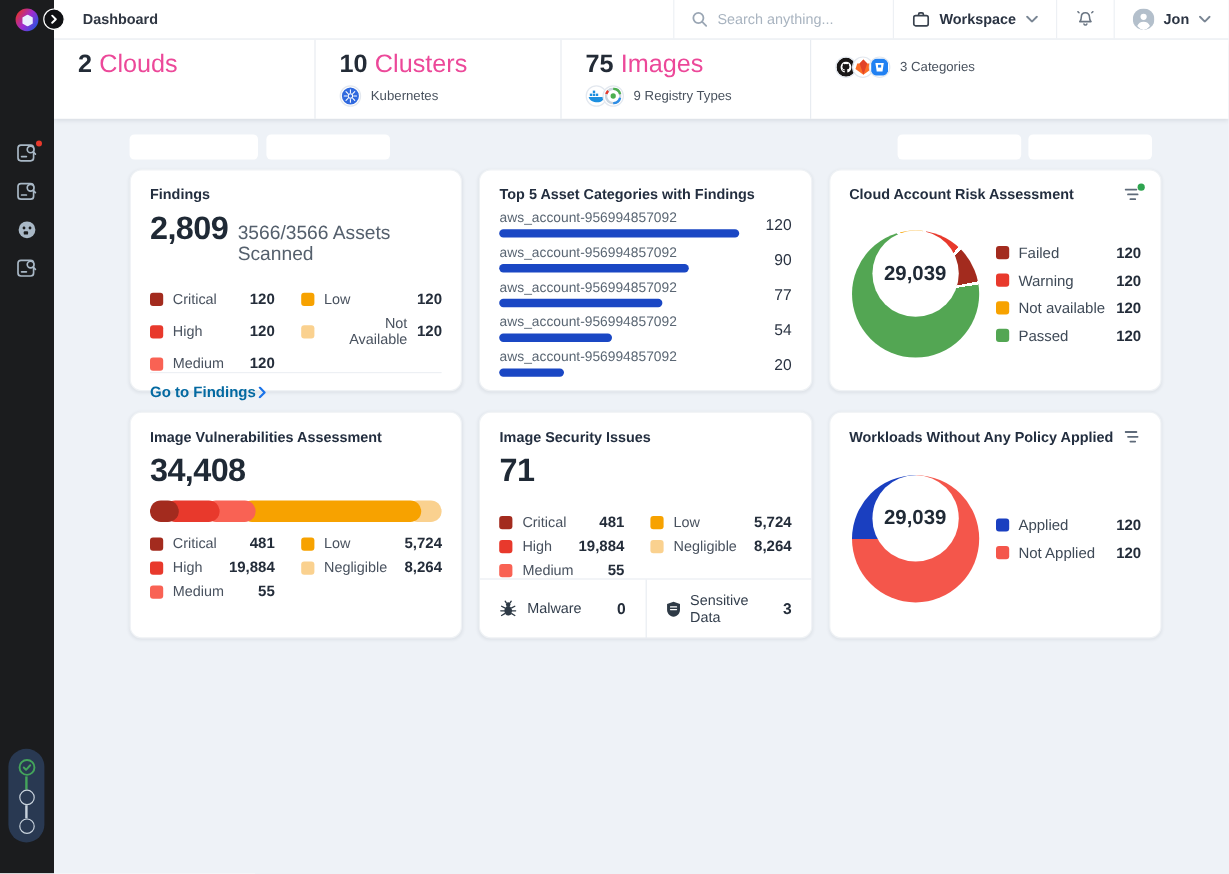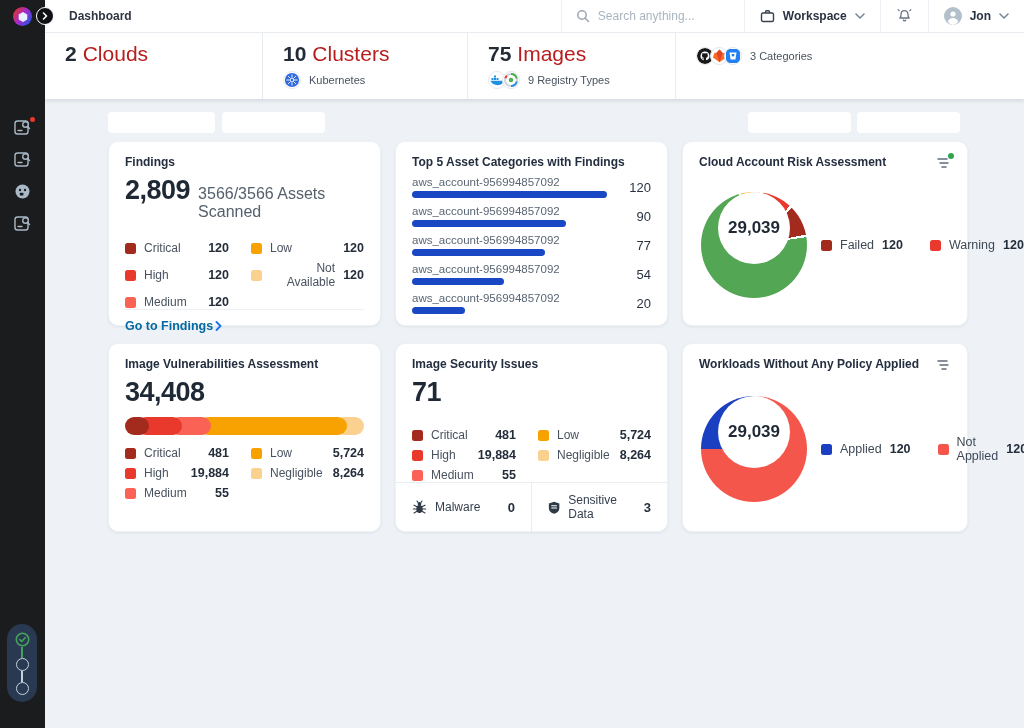--- a/index.html
+++ b/index.html
@@ -36,21 +36,21 @@
   .hdr-label { font-size:12px; font-weight:700; color:#2A3342; }
 
   
   .statsbar { position:absolute; left:45px; top:33px; width:979px; height:66px; background:#fff;
           display:flex; box-shadow:0 2px 4px rgba(29,41,57,.12); z-index:5; padding-left:20px; }
   .stat { padding-top:9px; padding-right:12px; position:relative; }
   .stat1 { width:197px; } .stat2 { width:205px; } .stat3 { width:208px; } .stat4 { flex:1; }
   .stat + .stat { border-left:1px solid #E8ECF1; padding-left:20px; }
   .stat-line1 { display:flex; align-items:baseline; gap:6px; }
   .stat-value { font-size:21px; font-weight:700; color:#232B36; }
-  .stat-label { font-size:21px; font-weight:400; color:#b91c1c; }
+  .stat-label { font-size:21px; font-weight:400; color:#ec4899; }
   .stat-line2 { display:flex; align-items:center; margin-top:5px; }
   .chip-icon { width:18px; height:18px; border-radius:50%; background:#fff; border:1px solid #E3E8EF;
           display:flex; align-items:center; justify-content:center; overflow:hidden; }
   .chip-icon + .chip-icon { margin-left:-4px; }
   .stat-sub { font-size:11px; color:#49525E; margin-left:8px; }
 
   
   .main { position:absolute; left:45px; top:99px; width:979px; bottom:0; background:#EEF2F7; }
   .chip-ph { position:absolute; top:13px; height:21px; background:#fff; border-radius:4px; }
 
@@ -85,21 +85,21 @@
   .tlabel { font-size:11.5px; color:#5A6673; margin-bottom:3px; white-space:nowrap; }
   .tbar { height:7px; border-radius:4px; }
   .tval { font-size:13px; color:#2A3342; font-weight:500; text-align:right; }
 
   
   .donut-body { display:flex; align-items:center; gap:14px; flex:1; margin-top:4px; }
   .donut { width:106px; height:106px; border-radius:50%; position:relative; flex-shrink:0; margin-left:2px;
           display:flex; align-items:flex-start; justify-content:center; }
   .donut-hole { width:72px; height:72px; border-radius:50%; background:#fff; display:flex; align-items:center; justify-content:center; }
   .donut-center { font-size:17px; font-weight:700; color:#1F2935; }
-  .legend-col { display:flex; flex-direction:row; gap:27px; flex:1; max-width:130px; margin-left:auto; }
+  .legend-col { display:flex; flex-direction:column; gap:9px; flex:1; max-width:130px; margin-left:auto; }
   .legend-col .lrow { font-size:12.5px; color:#3F4A57; }
 
   
   .issues-footer { margin-top:auto; display:flex; border-top:1px solid #E9EDF2; margin-left:-16px; margin-right:-16px; margin-bottom:-12px; }
   .if-cell { flex:1; display:flex; align-items:center; gap:8px; padding:10px 16px 11px; cursor:pointer; }
   .if-cell + .if-cell { border-left:1px solid #E9EDF2; }
   .if-label { font-size:12px; color:#333E4C; }
   .if-val { margin-left:auto; font-size:13px; font-weight:700; color:#242D3A; }
 </style>
 </head>

